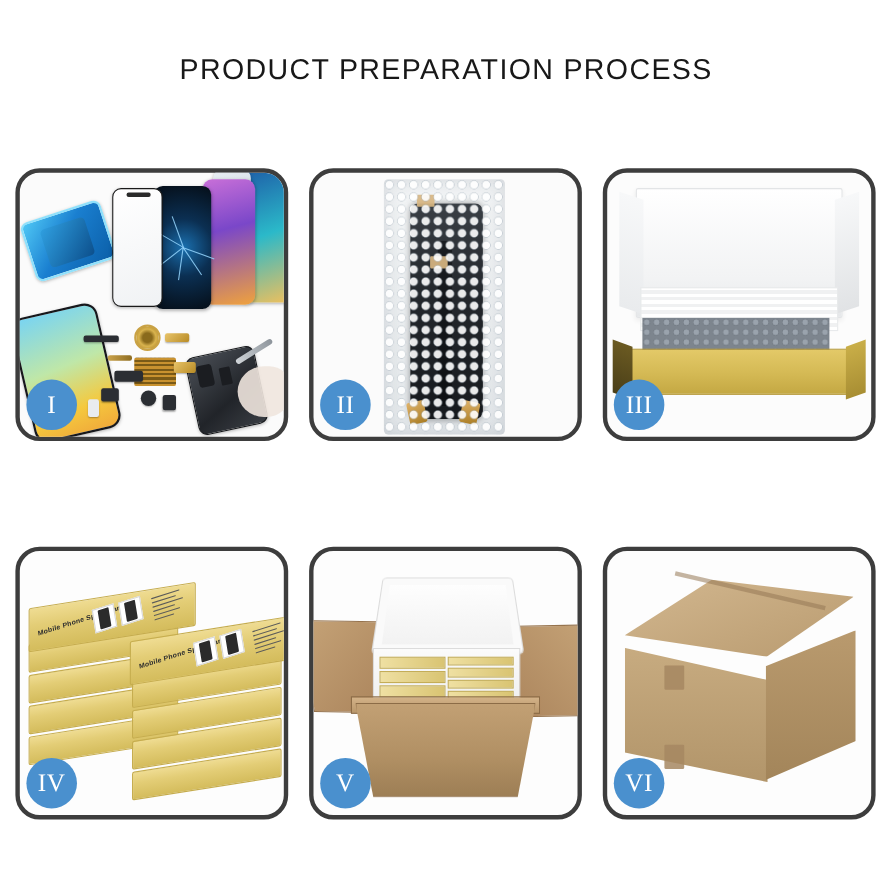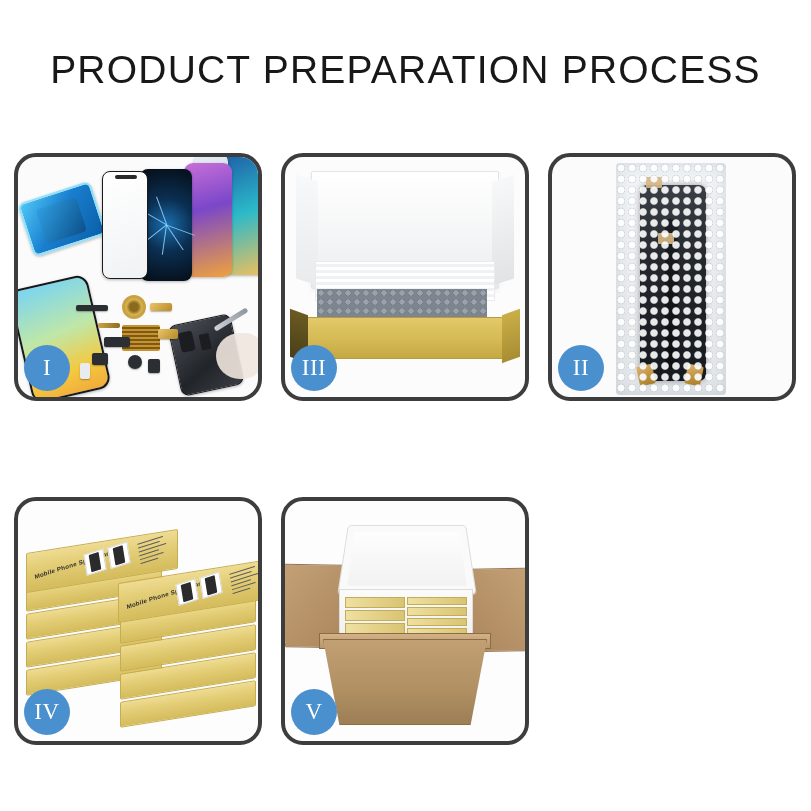--- a/index.html
+++ b/index.html
@@ -8,21 +8,21 @@
     background: #ffffff;
     font-family: "Liberation Sans", sans-serif;
     overflow: hidden;
   }
   .page { position: relative; width: 811px; height: 811px; background:#fff; }
 
   
   .header { position:absolute; top:0; left:0; width:811px; text-align:center; }
   .title {
     margin-top: 48px;
-    font-size: 39px;
+    font-size: 26px;
     letter-spacing: 1.2px;
     font-weight: 400;
     color: #181818;
     font-family: "Liberation Sans", sans-serif;
   }
   .subtitle {
     margin-top: 13px;
     font-size: 15.5px;
     color: #242424;
     letter-spacing: .2px;
@@ -389,43 +389,43 @@
         <div class="chip" style="left:110px;top:198px;width:14px;height:14px;border-radius:50%;"></div>
         <div class="chip white" style="left:62px;top:206px;width:10px;height:16px;"></div>
         <div class="chip" style="left:130px;top:202px;width:12px;height:14px;"></div>
         <div class="flex-strip" style="left:80px;top:166px;width:22px;"></div>
         <div class="tool"></div>
         <div class="hand"></div>
       </div>
       <div class="badge">I</div>
     </div>
 
-    <div class="panel p3">
-      <div class="stage">
-        <div class="lid3"></div>
-        <div class="foam3"></div>
-        <div class="bubblefoam3"></div>
-        <div class="boxbase3"></div>
-      </div>
-      <div class="badge">III</div>
-    </div>
-
     <div class="panel p2">
       <div class="stage">
         <div class="bubble-bag">
           <div class="inner-screen"></div>
           <div class="inner-cable"></div>
           <div class="conn" style="left:22px;bottom:10px;transform:rotate(-12deg);"></div>
           <div class="conn" style="right:24px;bottom:10px;transform:rotate(12deg);"></div>
           <div class="tape" style="left:30px;top:14px;"></div>
           <div class="tape" style="left:42px;top:70px;"></div>
           <div class="bubbles"></div>
         </div>
       </div>
       <div class="badge">II</div>
+    </div>
+
+    <div class="panel p3">
+      <div class="stage">
+        <div class="lid3"></div>
+        <div class="foam3"></div>
+        <div class="bubblefoam3"></div>
+        <div class="boxbase3"></div>
+      </div>
+      <div class="badge">III</div>
     </div>
 
     <div class="panel p4">
       <div class="stage">
         <div class="stack">
 
           <div class="slab" style="left:0px;top:56px;width:136px;height:26px;transform:skewY(-9deg);"></div>
           <div class="slab" style="left:0px;top:84px;width:136px;height:26px;transform:skewY(-9deg);"></div>
           <div class="slab" style="left:0px;top:112px;width:136px;height:26px;transform:skewY(-9deg);"></div>
           <div class="slab" style="left:0px;top:140px;width:136px;height:26px;transform:skewY(-9deg);"></div>
@@ -495,15 +495,26 @@
             <div class="goldbar"></div>
             <div class="goldbar"></div>
           </div>
         </div>
         <div class="cartonRim"></div>
         <div class="cartonBody"></div>
       </div>
       <div class="badge">V</div>
     </div>
 
+    <div class="panel p6">
+      <div class="stage">
+        <div class="c6top"></div>
+        <div class="c6seam"></div>
+        <div class="c6left"></div>
+        <div class="c6right"></div>
+        <div class="c6tape" style="left:52px;top:104px;width:18px;height:22px;"></div>
+        <div class="c6tape" style="left:52px;top:176px;width:18px;height:22px;"></div>
+      </div>
+      <div class="badge">VI</div>
+    </div>
 
   </div>
 </div>
 
 </body></html>

